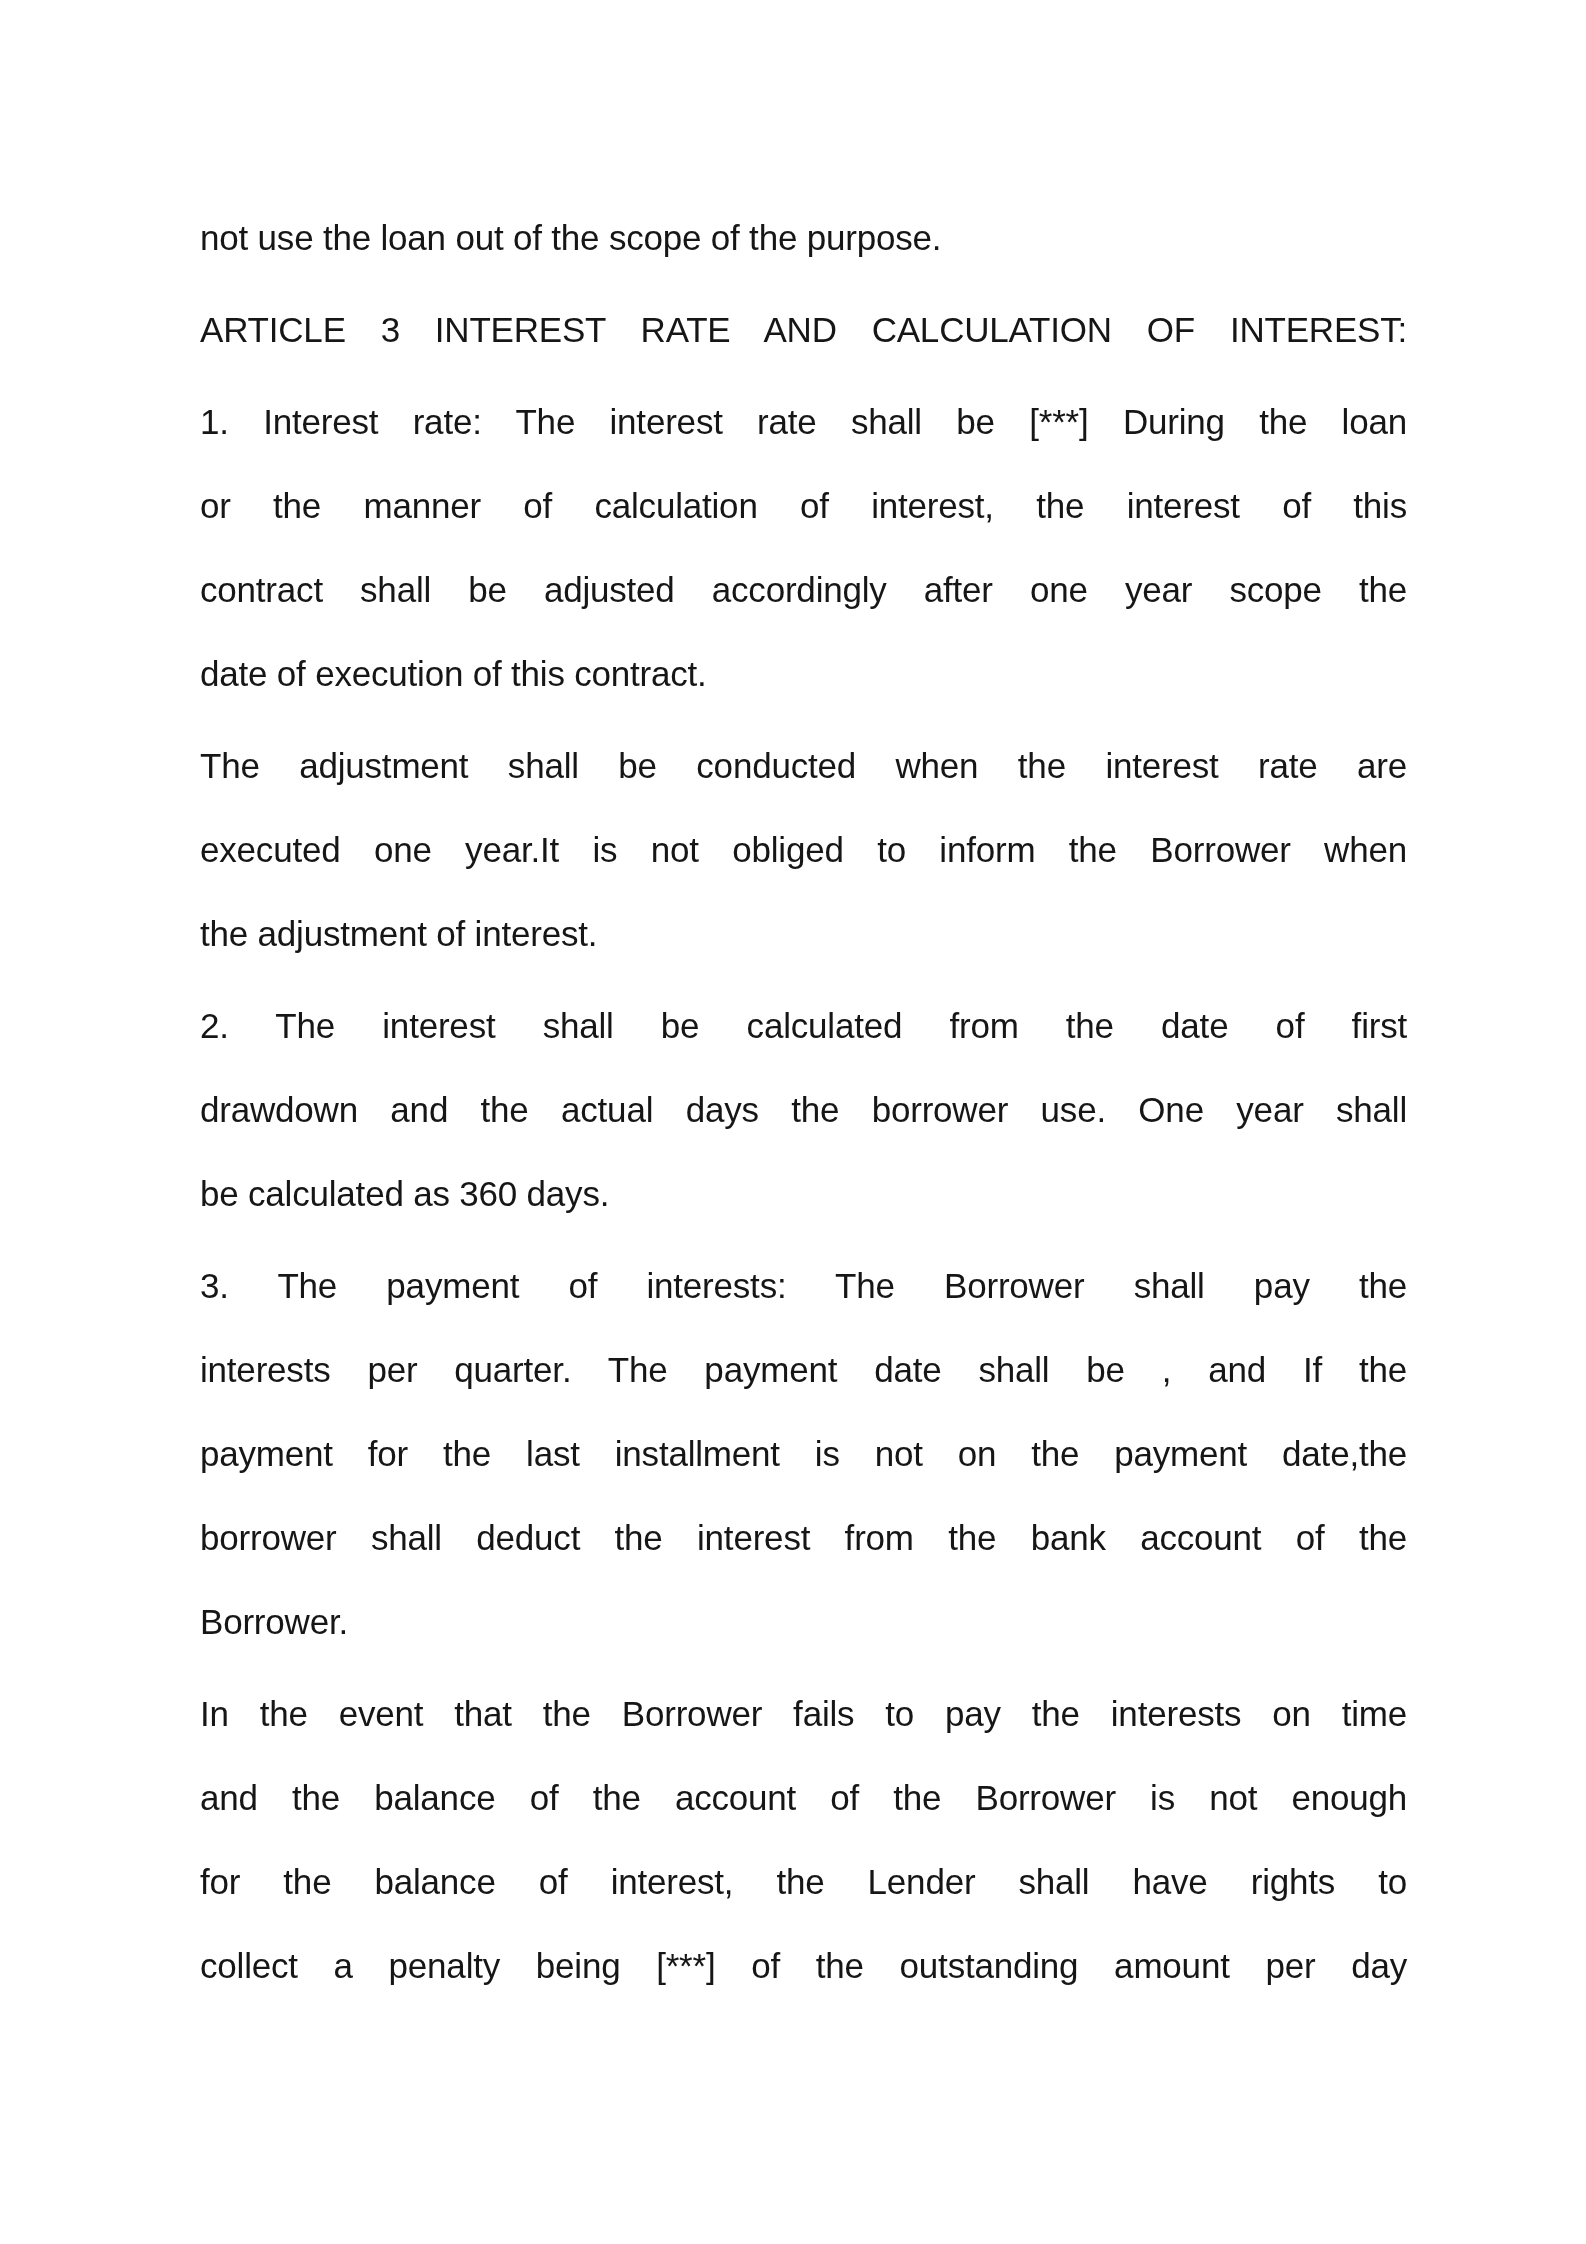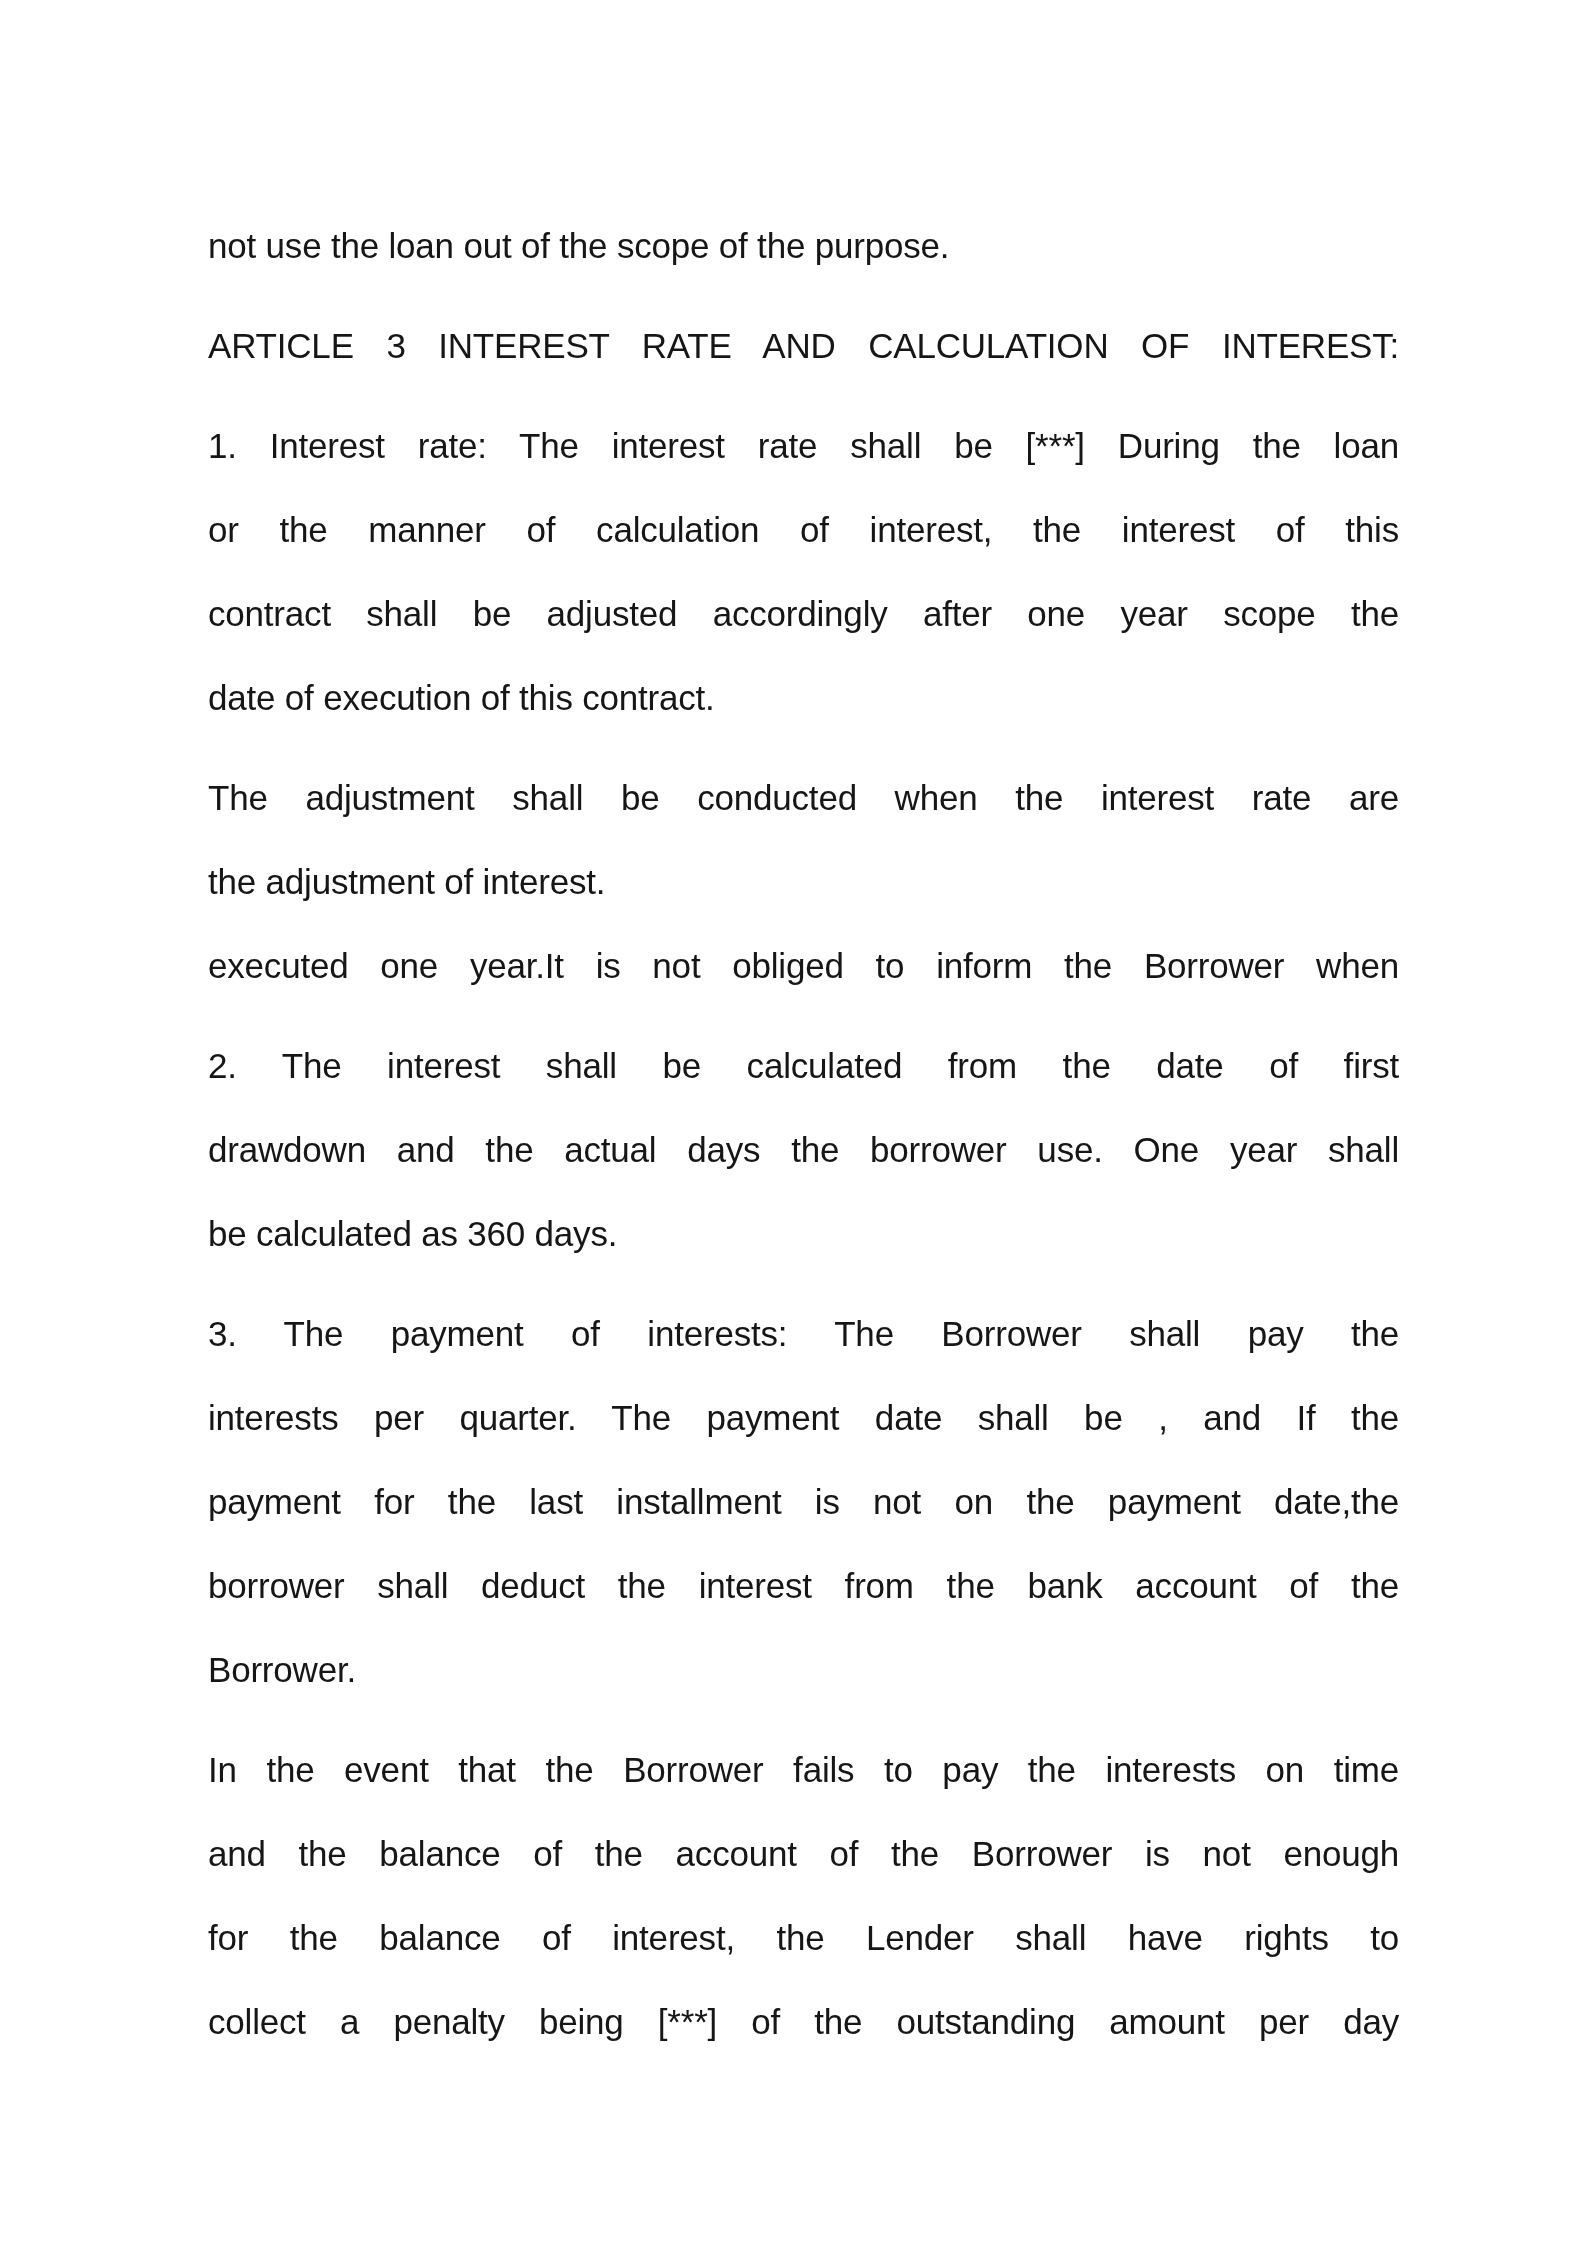--- a/index.html
+++ b/index.html
@@ -14,21 +14,21 @@
     background: #ffffff;
     overflow: hidden;
   }
   .textblock {
     position: absolute;
     left: 192px;
     top: 188px;
     width: 1223px;
   }
   .para {
-    margin: 16px;
+    margin: 8px;
     padding: 0;
   }
   .line {
     font-family: "Liberation Sans", "DejaVu Sans", sans-serif;
     font-size: 35px;
     line-height: 84px;
     font-weight: 400;
     color: #161616;
     letter-spacing: -0.2px;
     white-space: normal;
@@ -61,22 +61,22 @@
 
     <div class="para">
       <div class="line jl">1. Interest rate: The interest rate shall be [***] During the loan</div>
       <div class="line jl">or the manner of calculation of interest, the interest of this</div>
       <div class="line jl">contract shall be adjusted accordingly after one year scope the</div>
       <div class="line ll">date of execution of this contract.</div>
     </div>
 
     <div class="para">
       <div class="line jl">The adjustment shall be conducted when the interest rate are</div>
+      <div class="line jl">executed one year.It is not obliged to inform the Borrower when</div>
       <div class="line ll">the adjustment of interest.</div>
-      <div class="line jl">executed one year.It is not obliged to inform the Borrower when</div>
     </div>
 
     <div class="para">
       <div class="line jl">2. The interest shall be calculated from the date of first</div>
       <div class="line jl">drawdown and the actual days the borrower use. One year shall</div>
       <div class="line ll">be calculated as 360 days.</div>
     </div>
 
     <div class="para">
       <div class="line jl">3. The payment of interests: The Borrower shall pay the</div>

